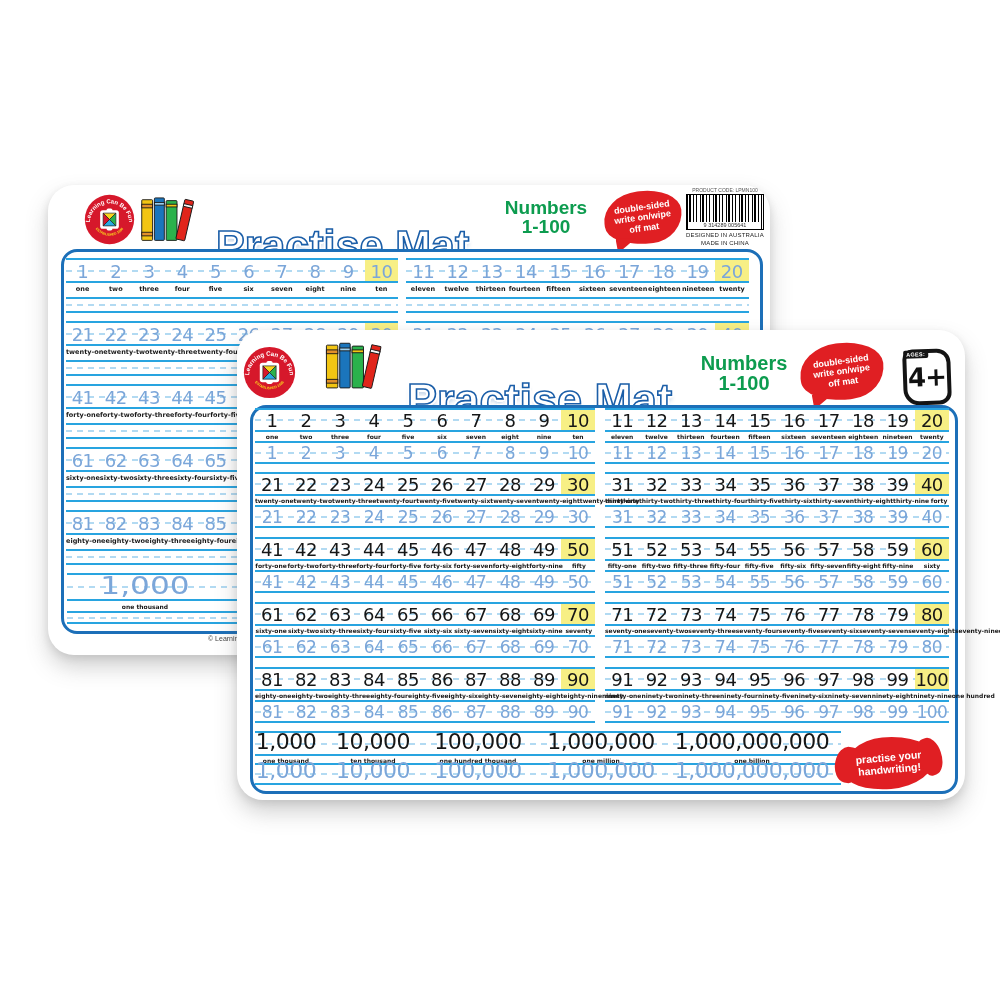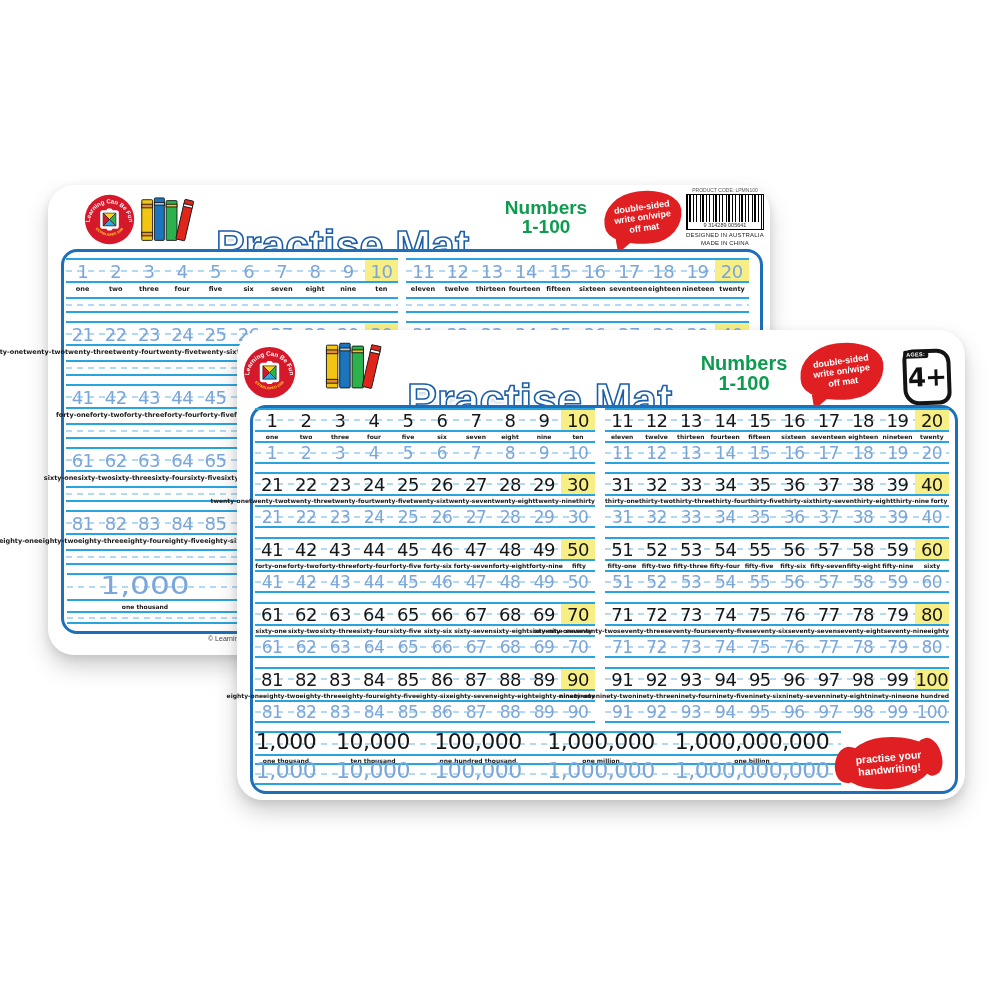--- a/index.html
+++ b/index.html
@@ -63,21 +63,21 @@
   .origin span{display:block;}
 
   
   .grid{position:absolute;border:3px solid var(--border);border-radius:16px;background:#fff;}
   .back .grid{left:13px;top:64px;width:696px;height:379px;}
   .front .grid{left:13px;top:75px;width:702px;height:383px;}
 
   .rrow{position:absolute;display:flex;box-sizing:border-box;
     border-top:2px solid var(--line);border-bottom:2px solid var(--line);
     background:repeating-linear-gradient(90deg,var(--dash) 0 6px,transparent 6px 11px) 0 50%/100% 2px no-repeat;}
-  .wrow{position:absolute;display:flex;justify-content:flex-end;}
+  .wrow{position:absolute;display:flex;}
   .cell{flex:1;display:flex;align-items:flex-end;justify-content:center;height:100%;
     font-family:"DejaVu Sans",sans-serif;letter-spacing:-.5px;line-height:.92;}
   .black{font-size:18px;color:#161616;}
   .trace{font-size:17px;color:var(--trace);}
   .back .trace{font-size:18px;}
   .hl{background:var(--hl);}
   .wcell{flex:1;text-align:center;font:700 6px/9px "DejaVu Sans",sans-serif;color:#191919;white-space:nowrap;overflow:visible;}
   .back .wcell{font-size:6.5px;}
   .abs{position:absolute;transform:translateX(-50%);bottom:1px;}
   .tnum{font-family:"DejaVu Sans",sans-serif;font-size:22px;line-height:1;letter-spacing:-.5px;color:#161616;}

